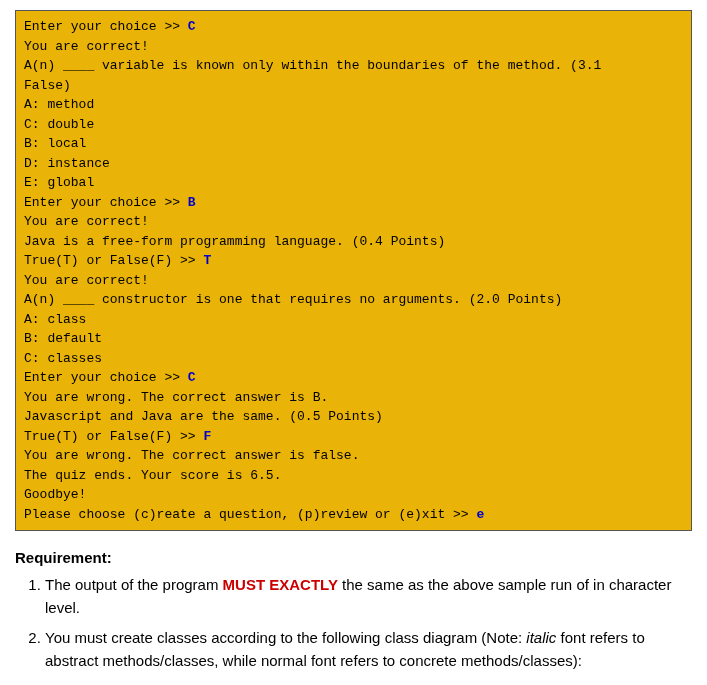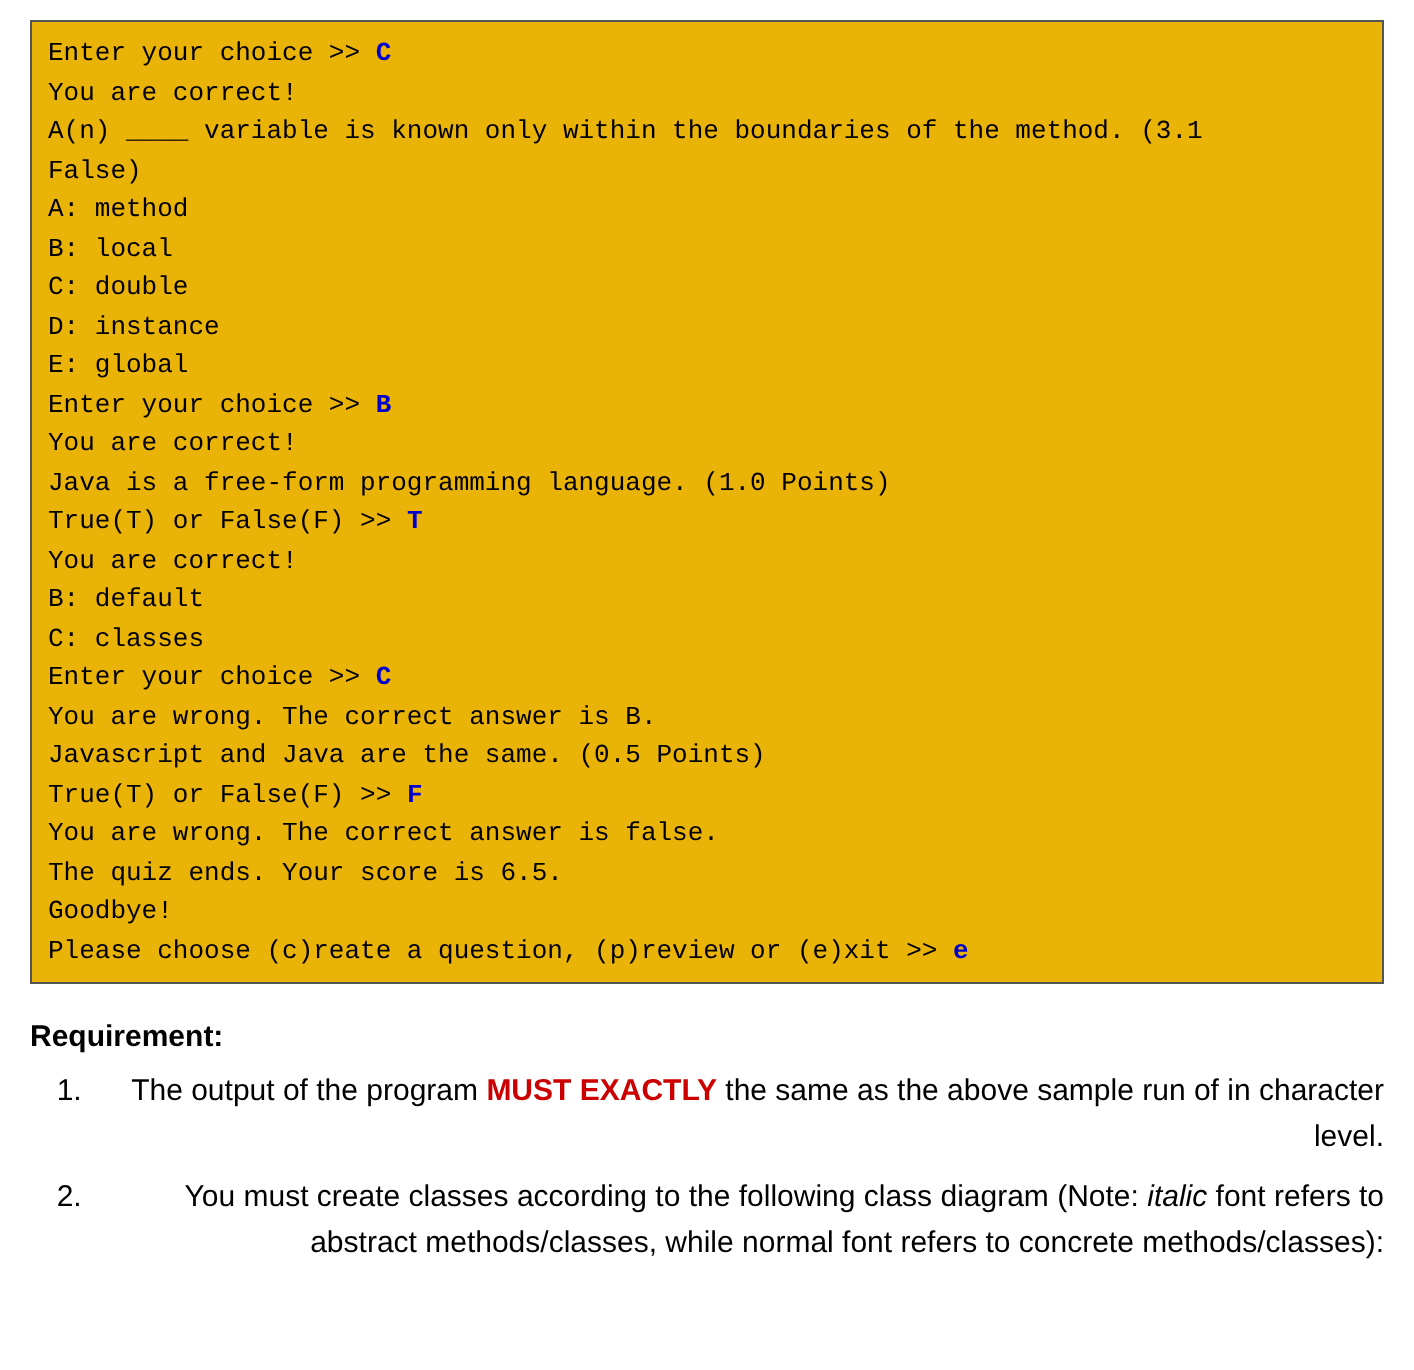--- a/index.html
+++ b/index.html
@@ -71,50 +71,51 @@
     }
 
     .requirement-list {
       list-style: decimal;
       padding-left: 30px;
     }
 
     .requirement-list li {
       margin-bottom: 8px;
       line-height: 1.5;
-      text-align: right;
     }
 
     .must-exactly {
       color: #cc0000;
       font-weight: bold;
     }
 
     .italic-text {
       font-style: italic;
     }
   </style>
 </head>
 <body>
 
 <div class="terminal-box">
 <span class="terminal-line">Enter your choice &gt;&gt; <span class="highlight-c">C</span></span>
     <span class="terminal-line">You are correct!</span>
     <span class="terminal-line">A(n) ____ variable is known only within the boundaries of the method. (3.1</span>
     <span class="terminal-line">False)</span>
     <span class="terminal-line">A: method</span>
+    <span class="terminal-line">C: double</span>
     <span class="terminal-line">B: local</span>
-    <span class="terminal-line">C: double</span>
     <span class="terminal-line">D: instance</span>
     <span class="terminal-line">E: global</span>
     <span class="terminal-line">Enter your choice &gt;&gt; <span class="highlight-b">B</span></span>
     <span class="terminal-line">You are correct!</span>
-    <span class="terminal-line">Java is a free-form programming language. (1.0 Points)</span>
+    <span class="terminal-line">Java is a free-form programming language. (0.4 Points)</span>
     <span class="terminal-line">True(T) or False(F) &gt;&gt; <span class="highlight-t">T</span></span>
     <span class="terminal-line">You are correct!</span>
+    <span class="terminal-line">A(n) ____ constructor is one that requires no arguments. (2.0 Points)</span>
+    <span class="terminal-line">A: class</span>
     <span class="terminal-line">B: default</span>
     <span class="terminal-line">C: classes</span>
     <span class="terminal-line">Enter your choice &gt;&gt; <span class="highlight-c">C</span></span>
     <span class="terminal-line">You are wrong. The correct answer is B.</span>
     <span class="terminal-line">Javascript and Java are the same. (0.5 Points)</span>
     <span class="terminal-line">True(T) or False(F) &gt;&gt; <span class="highlight-f">F</span></span>
     <span class="terminal-line">You are wrong. The correct answer is false.</span>
     <span class="terminal-line">The quiz ends. Your score is 6.5.</span>
     <span class="terminal-line">Goodbye!</span>
     <span class="terminal-line">Please choose (c)reate a question, (p)review or (e)xit &gt;&gt; <span class="highlight-e">e</span></span>

